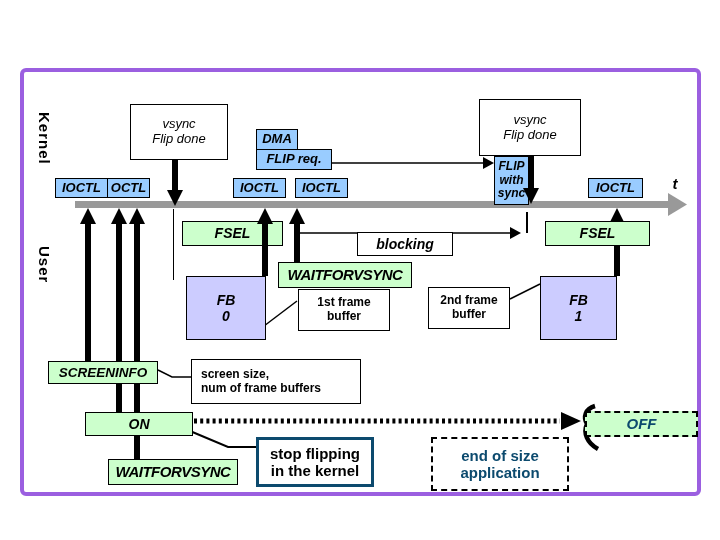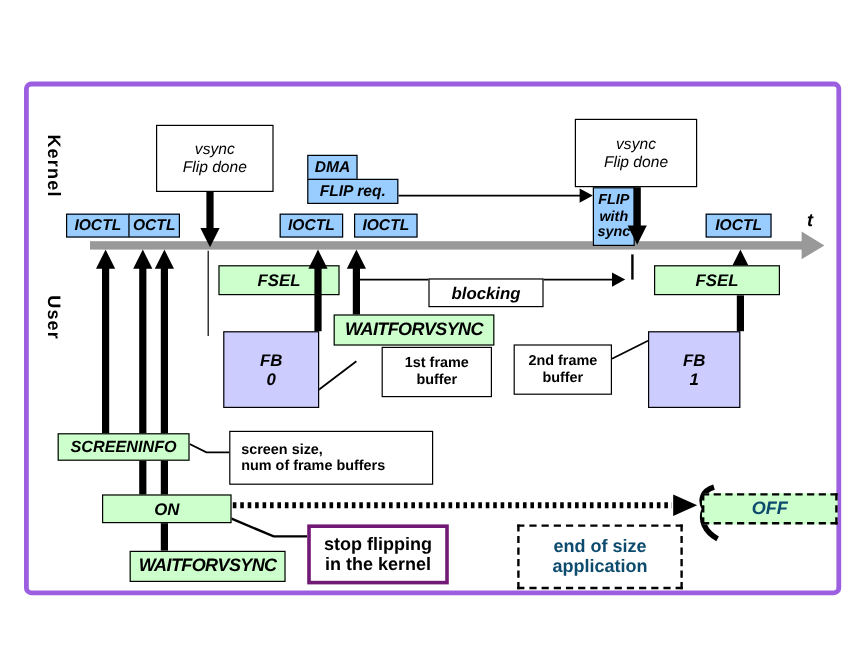--- a/index.html
+++ b/index.html
@@ -85,32 +85,32 @@
   <div class="box blue" style="left:588px;top:178px;width:55px;height:20px;font-size:13px;">IOCTL</div>
 
   <div class="box green" style="left:182px;top:221px;width:101px;height:25px;font-size:14px;">FSEL</div>
   <div class="box green" style="left:545px;top:221px;width:105px;height:25px;font-size:14px;">FSEL</div>
   <div class="box white" style="left:357px;top:232px;width:96px;height:24px;font-size:14px;border-width:1px;">blocking</div>
   <div class="box green" style="left:278px;top:262px;width:134px;height:26px;font-size:15px;letter-spacing:-0.5px;overflow:hidden;">WAITFORVSYNC</div>
   <div class="box lav" style="left:186px;top:276px;width:80px;height:64px;font-size:14px;">FB
 0</div>
   <div class="box lav" style="left:540px;top:276px;width:77px;height:64px;font-size:14px;">FB
 1</div>
-  <div class="box white plain" style="left:298px;top:289px;width:92px;height:42px;font-size:12px;margin-left:20px;">1st frame
+  <div class="box white plain" style="left:298px;top:289px;width:92px;height:42px;font-size:12px;">1st frame
 buffer</div>
   <div class="box white plain" style="left:428px;top:287px;width:82px;height:42px;font-size:12px;">2nd frame
 buffer</div>
 
   <div class="box green" style="left:48px;top:361px;width:110px;height:23px;font-size:13.5px;">SCREENINFO</div>
   <div class="box white plain" style="left:191px;top:359px;width:170px;height:45px;font-size:12px;justify-content:flex-start;text-align:left;padding-left:9px;">screen size,
 num of frame buffers</div>
   <div class="box green" style="left:85px;top:412px;width:108px;height:24px;font-size:14px;">ON</div>
   <div class="box green graytxt" style="left:585px;top:411px;width:113px;height:26px;font-size:15px;border:2px dashed #000;">OFF</div>
   <div class="box green" style="left:108px;top:459px;width:130px;height:26px;font-size:15px;letter-spacing:-0.5px;overflow:hidden;">WAITFORVSYNC</div>
-  <div class="box white plain" style="left:256px;top:437px;width:118px;height:50px;font-size:15px;border:3px solid #701a75;">stop flipping
+  <div class="box white plain" style="left:256px;top:437px;width:118px;height:50px;font-size:15px;border:3px solid #0c4a6e;">stop flipping
 in the kernel</div>
   <div class="box white plain graytxt" style="left:431px;top:437px;width:138px;height:54px;font-size:15px;border:2.5px dashed #000;">end of size
 application</div>
 
   <svg class="layer">
 
     <line x1="175" y1="160" x2="175" y2="191" stroke="#000" stroke-width="6"></line>
     <polygon points="175,206 167,190 183,190" fill="#000"></polygon>
     <line x1="531" y1="156" x2="531" y2="189" stroke="#000" stroke-width="6"></line>
     <polygon points="531,204 523,188 539,188" fill="#000"></polygon>

